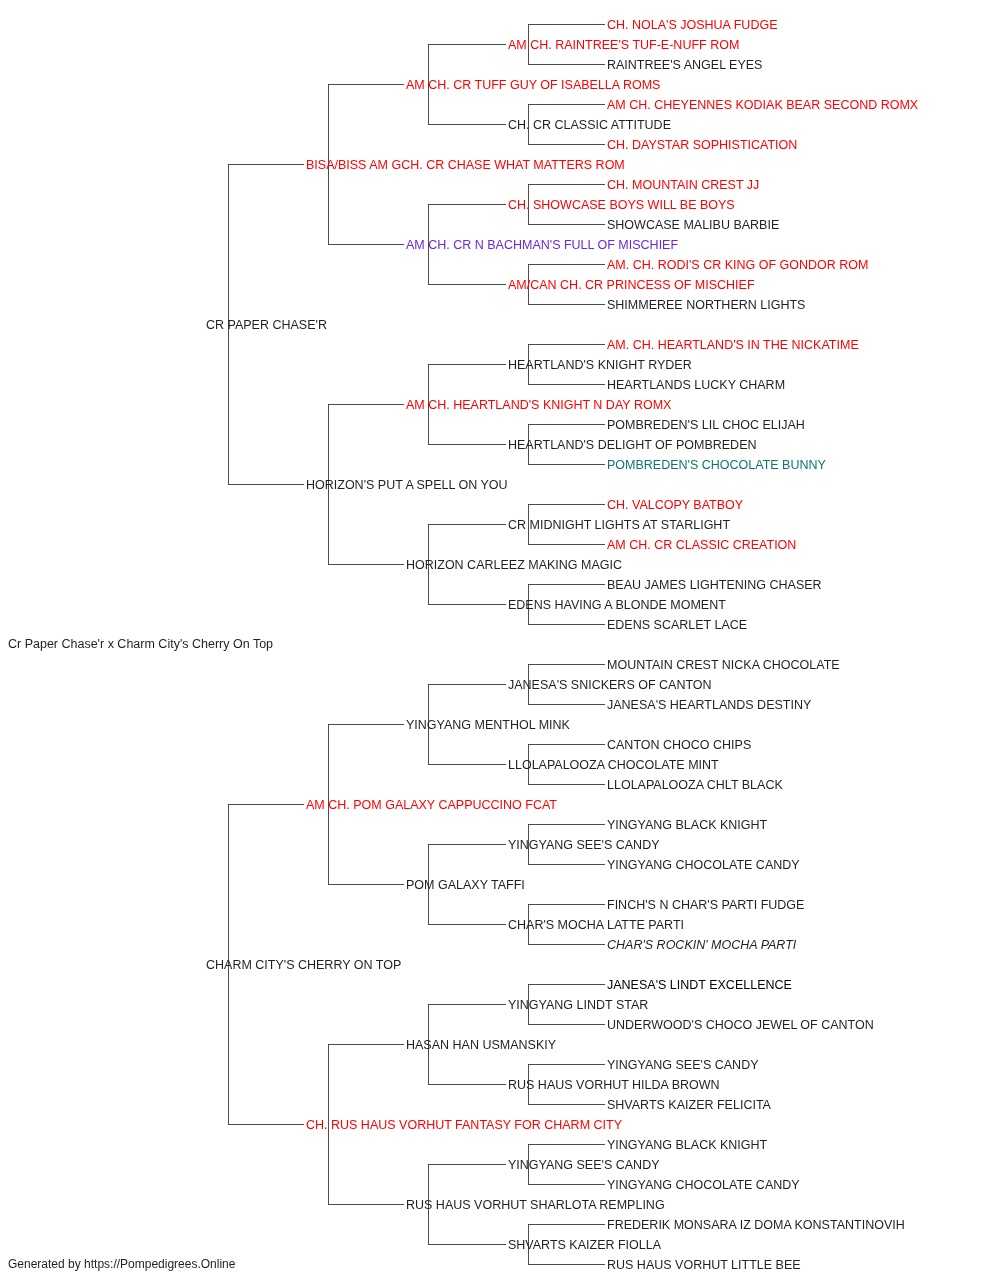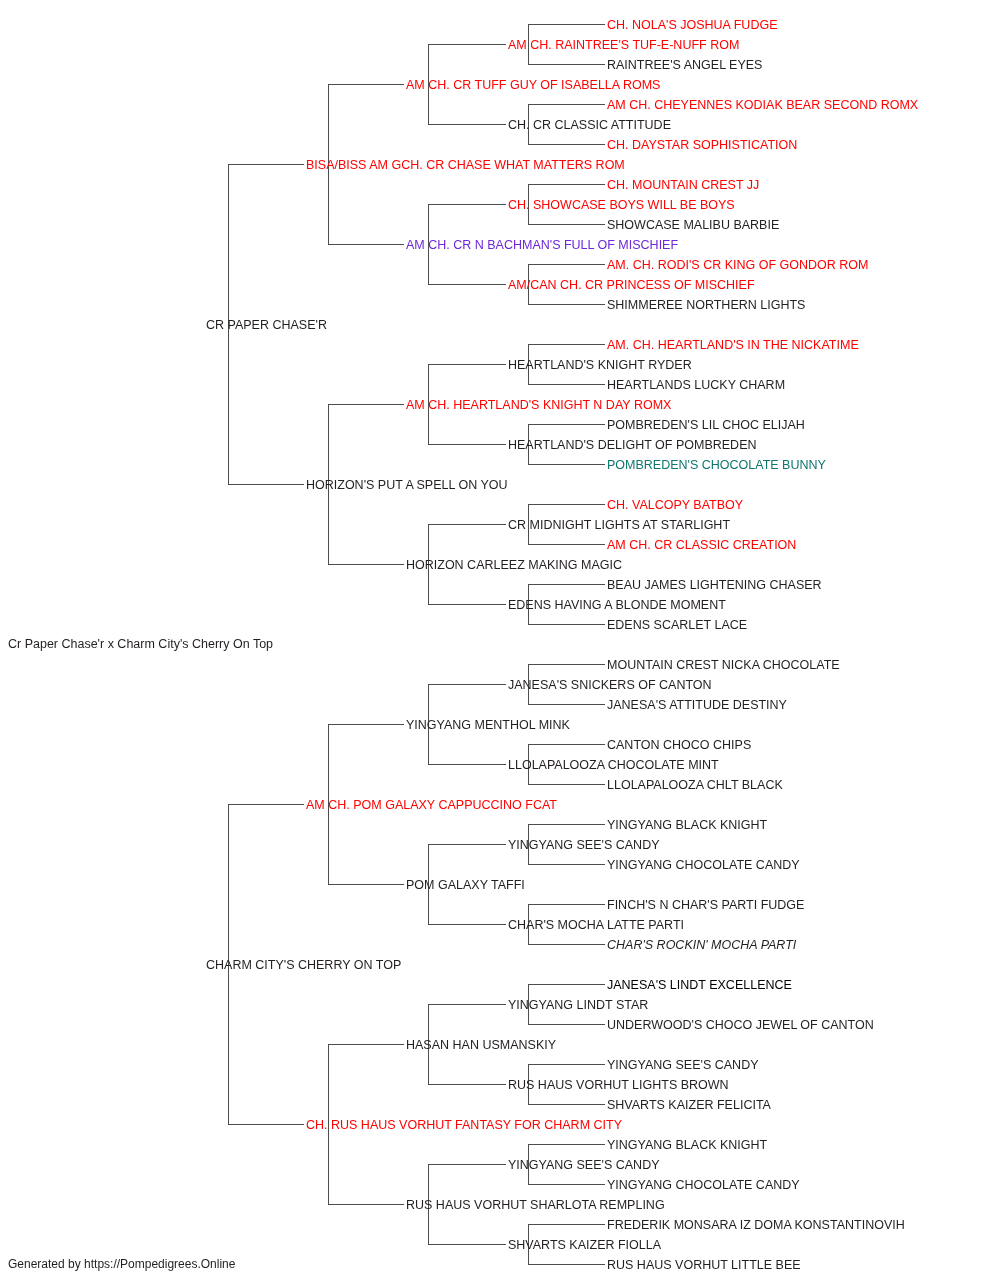--- a/index.html
+++ b/index.html
@@ -173,37 +173,37 @@
     <div class="node ch" style="left: 607px; top: 498px; color: rgb(255, 0, 0);">CH. VALCOPY BATBOY</div>
     <div class="node ch" style="left: 607px; top: 538px; color: rgb(255, 0, 0);">AM CH. CR CLASSIC CREATION</div>
     <div class="node" style="left: 508px; top: 598px; color: rgb(35, 31, 32);">EDENS HAVING A BLONDE MOMENT</div>
     <div class="node" style="left: 607px; top: 578px; color: rgb(35, 31, 32);">BEAU JAMES LIGHTENING CHASER</div>
     <div class="node" style="left: 607px; top: 618px; color: rgb(35, 31, 32);">EDENS SCARLET LACE</div>
     <div class="node" style="left: 206px; top: 958px; color: rgb(35, 31, 32);">CHARM CITY'S CHERRY ON TOP</div>
     <div class="node ch" style="left: 306px; top: 798px; color: rgb(255, 0, 0);">AM CH. POM GALAXY CAPPUCCINO FCAT</div>
     <div class="node" style="left: 406px; top: 718px; color: rgb(35, 31, 32);">YINGYANG MENTHOL MINK</div>
     <div class="node" style="left: 508px; top: 678px; color: rgb(35, 31, 32);">JANESA'S SNICKERS OF CANTON</div>
     <div class="node" style="left: 607px; top: 658px; color: rgb(35, 31, 32);">MOUNTAIN CREST NICKA CHOCOLATE</div>
-    <div class="node" style="left: 607px; top: 698px; color: rgb(35, 31, 32);">JANESA'S ATTITUDE DESTINY</div>
+    <div class="node" style="left: 607px; top: 698px; color: rgb(35, 31, 32);">JANESA'S HEARTLANDS DESTINY</div>
     <div class="node" style="left: 508px; top: 758px; color: rgb(35, 31, 32);">LLOLAPALOOZA CHOCOLATE MINT</div>
     <div class="node" style="left: 607px; top: 738px; color: rgb(35, 31, 32);">CANTON CHOCO CHIPS</div>
     <div class="node" style="left: 607px; top: 778px; color: rgb(35, 31, 32);">LLOLAPALOOZA CHLT BLACK</div>
     <div class="node" style="left: 406px; top: 878px; color: rgb(35, 31, 32);">POM GALAXY TAFFI</div>
     <div class="node" style="left: 508px; top: 838px; color: rgb(35, 31, 32);">YINGYANG SEE'S CANDY</div>
     <div class="node" style="left: 607px; top: 818px; color: rgb(35, 31, 32);">YINGYANG BLACK KNIGHT</div>
     <div class="node" style="left: 607px; top: 858px; color: rgb(35, 31, 32);">YINGYANG CHOCOLATE CANDY</div>
     <div class="node" style="left: 508px; top: 918px; color: rgb(35, 31, 32);">CHAR'S MOCHA LATTE PARTI</div>
     <div class="node" style="left: 607px; top: 898px; color: rgb(35, 31, 32);">FINCH'S N CHAR'S PARTI FUDGE</div>
     <div class="node" style="left: 607px; top: 938px; color: rgb(35, 31, 32); font-style: italic;">CHAR'S ROCKIN' MOCHA PARTI</div>
     <div class="node ch" style="left: 306px; top: 1118px; color: rgb(255, 0, 0);">CH. RUS HAUS VORHUT FANTASY FOR CHARM CITY</div>
     <div class="node" style="left: 406px; top: 1038px; color: rgb(35, 31, 32);">HASAN HAN USMANSKIY</div>
     <div class="node" style="left: 508px; top: 998px; color: rgb(35, 31, 32);">YINGYANG LINDT STAR</div>
     <div class="node" style="left: 607px; top: 978px; color: #000000;">JANESA'S LINDT EXCELLENCE</div>
     <div class="node" style="left: 607px; top: 1018px; color: rgb(35, 31, 32);">UNDERWOOD'S CHOCO JEWEL OF CANTON</div>
-    <div class="node" style="left: 508px; top: 1078px; color: rgb(35, 31, 32);">RUS HAUS VORHUT LIGHTS BROWN</div>
+    <div class="node" style="left: 508px; top: 1078px; color: rgb(35, 31, 32);">RUS HAUS VORHUT HILDA BROWN</div>
     <div class="node" style="left: 607px; top: 1058px; color: rgb(35, 31, 32);">YINGYANG SEE'S CANDY</div>
     <div class="node" style="left: 607px; top: 1098px; color: rgb(35, 31, 32);">SHVARTS KAIZER FELICITA</div>
     <div class="node" style="left: 406px; top: 1198px; color: rgb(35, 31, 32);">RUS HAUS VORHUT SHARLOTA REMPLING</div>
     <div class="node" style="left: 508px; top: 1158px; color: rgb(35, 31, 32);">YINGYANG SEE'S CANDY</div>
     <div class="node" style="left: 607px; top: 1138px; color: rgb(35, 31, 32);">YINGYANG BLACK KNIGHT</div>
     <div class="node" style="left: 607px; top: 1178px; color: rgb(35, 31, 32);">YINGYANG CHOCOLATE CANDY</div>
     <div class="node" style="left: 508px; top: 1238px; color: rgb(35, 31, 32);">SHVARTS KAIZER FIOLLA</div>
     <div class="node" style="left: 607px; top: 1218px; color: rgb(35, 31, 32);">FREDERIK MONSARA IZ DOMA KONSTANTINOVIH</div>
     <div class="node" style="left: 607px; top: 1258px; color: rgb(35, 31, 32);">RUS HAUS VORHUT LITTLE BEE</div>
     <div class="caption" style="left: 8px; top: 637px;">Cr Paper Chase'r x Charm City's Cherry On Top</div>

